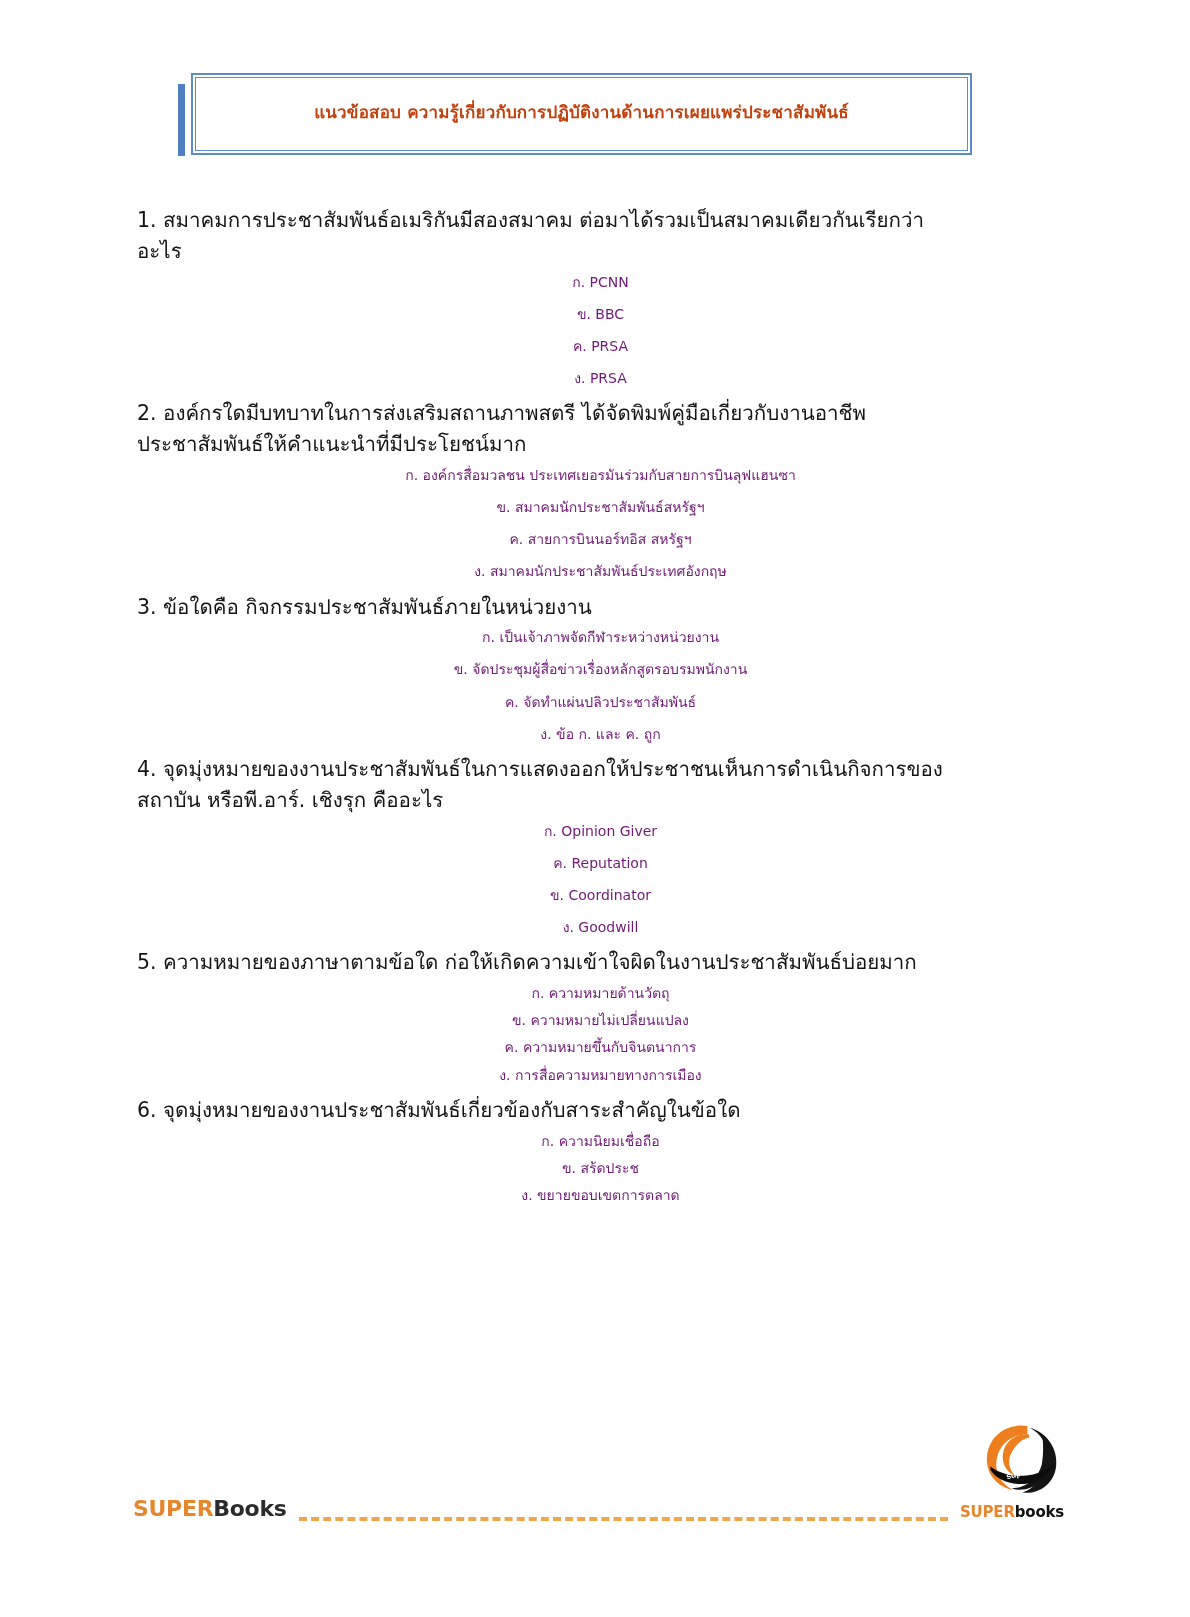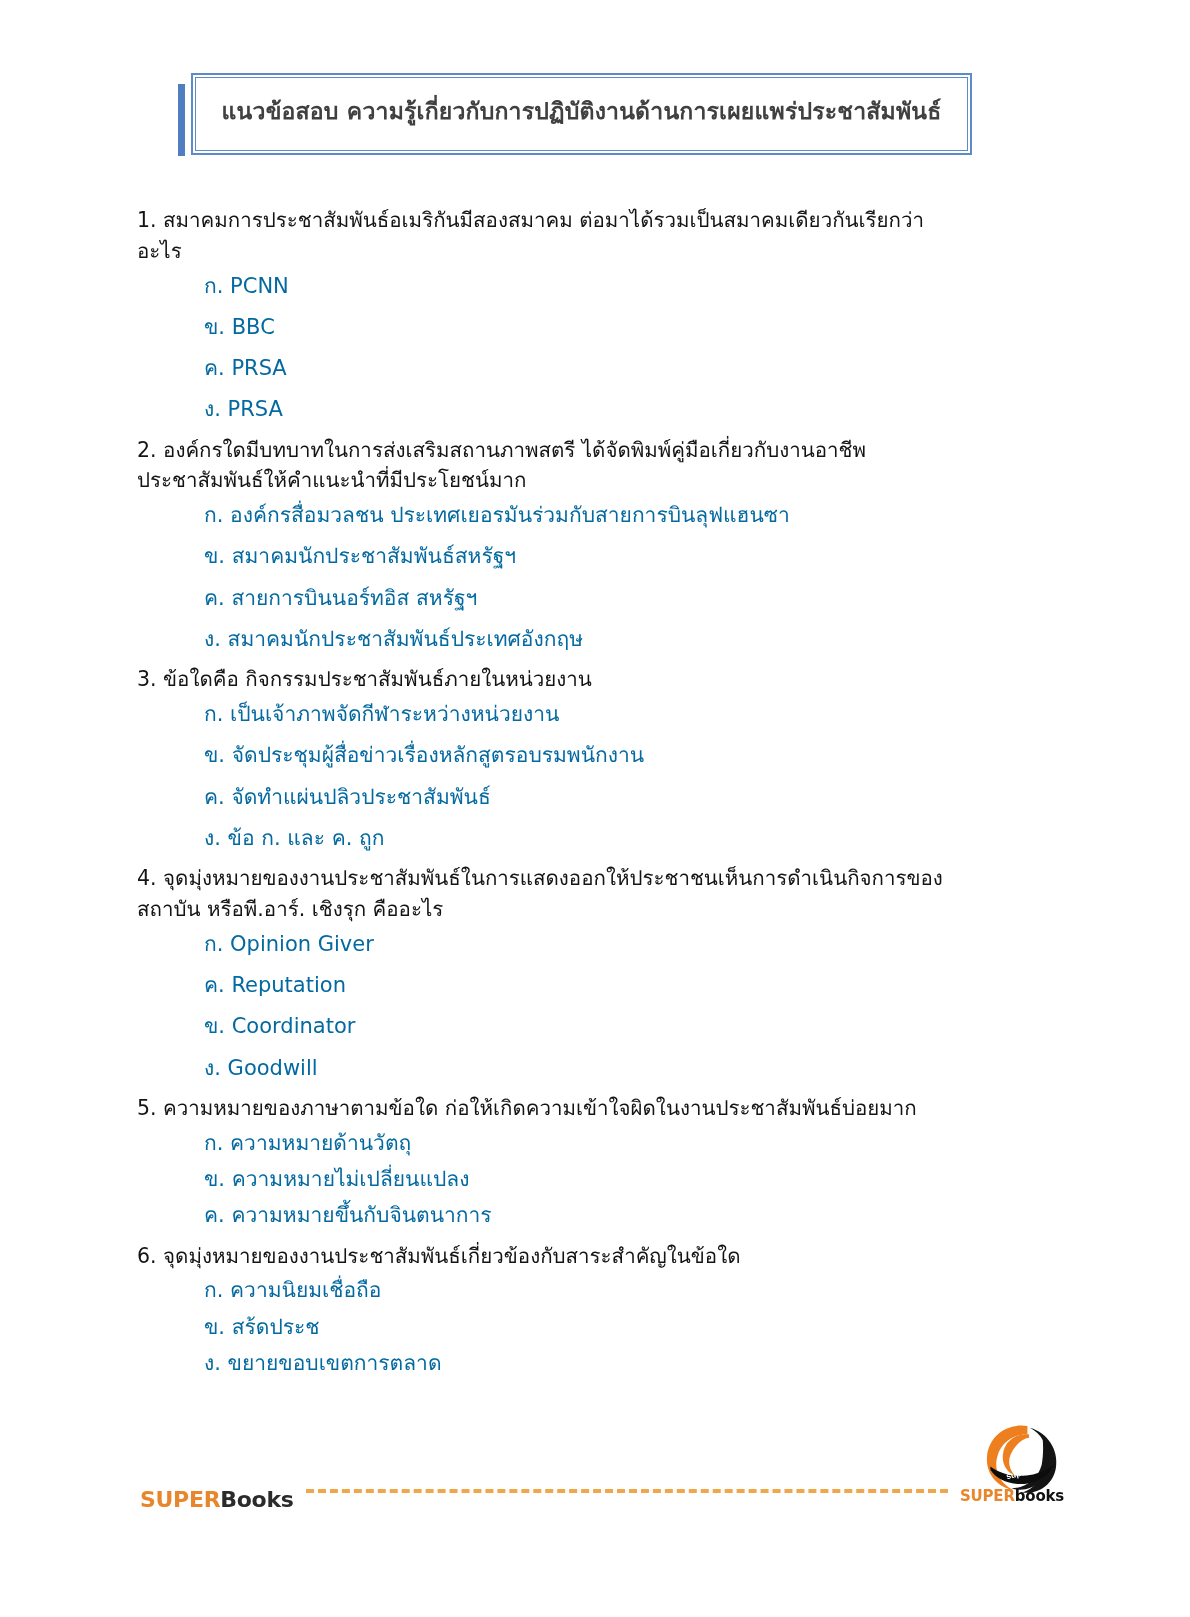--- a/index.html
+++ b/index.html
@@ -45,24 +45,24 @@
     width: 777px;
     height: 78px;
     border: 2px solid #5b8bc9;
     box-shadow: inset 0 0 0 2px #ffffff, inset 0 0 0 3px #5b8bc9;
     background: #ffffff;
     display: flex;
     align-items: center;
     justify-content: center;
   }
   .title-text {
-    font-size: 23px;
+    font-size: 17px;
     font-weight: bold;
     letter-spacing: 0.2px;
-    color: #404040;
+    color: #c2410c;
     text-align: center;
     line-height: 1.3;
     padding-bottom: 4px;
   }
 
   
   .content {
     position: absolute;
     left: 137px;
     top: 205px;
@@ -78,48 +78,49 @@
     margin: 0 0 6px 0;
     max-width: 828px;
     text-align: left;
   }
   .choices {
     margin: 0 0 11px 0;
     padding: 0;
     list-style: none;
   }
   .choice {
-    font-size: 21px;
+    font-size: 14px;
     line-height: 1.30;
-    color: #0369a1;
+    color: #701a75;
     padding-left: 67px;
     margin-bottom: 14px;
     white-space: pre;
+    text-align: center;
   }
   .choice:last-child { margin-bottom: 9px; }
 
   
   .tight .choice { margin-bottom: 9px; }
 
   
   .footer {
     position: absolute;
     left: 0;
     bottom: 0;
     width: 1190px;
     height: 200px;
   }
   .footer-inner {
     position: absolute;
-    left: 140px;
+    left: 133px;
     right: 126px;
     bottom: 96px;
     height: 34px;
     display: flex;
-    align-items: flex-start;
+    align-items: flex-end;
   }
   .brand-left {
     font-size: 22px;
     font-weight: bold;
     letter-spacing: -0.3px;
     white-space: nowrap;
     flex: 0 0 auto;
   }
   .brand-left .sup { color: #e8862b; }
   .brand-left .bks { color: #2b2b2b; font-weight: bold; }
@@ -200,20 +201,21 @@
         <li class="choice">ง. Goodwill</li>
       </ul>
     </div>
 
     <div class="q-block tight">
       <p class="q-stem">5. ความหมายของภาษาตามข้อใด ก่อให้เกิดความเข้าใจผิดในงานประชาสัมพันธ์บ่อยมาก</p>
       <ul class="choices">
         <li class="choice">ก. ความหมายด้านวัตถุ</li>
         <li class="choice">ข. ความหมายไม่เปลี่ยนแปลง</li>
         <li class="choice">ค. ความหมายขึ้นกับจินตนาการ</li>
+        <li class="choice">ง. การสื่อความหมายทางการเมือง</li>
       </ul>
     </div>
 
     <div class="q-block tight">
       <p class="q-stem">6. จุดมุ่งหมายของงานประชาสัมพันธ์เกี่ยวข้องกับสาระสำคัญในข้อใด</p>
       <ul class="choices">
         <li class="choice">ก. ความนิยมเชื่อถือ</li>
         <li class="choice">ข. สร้ดประช</li>
         <li class="choice">ง. ขยายขอบเขตการตลาด</li>
       </ul>

